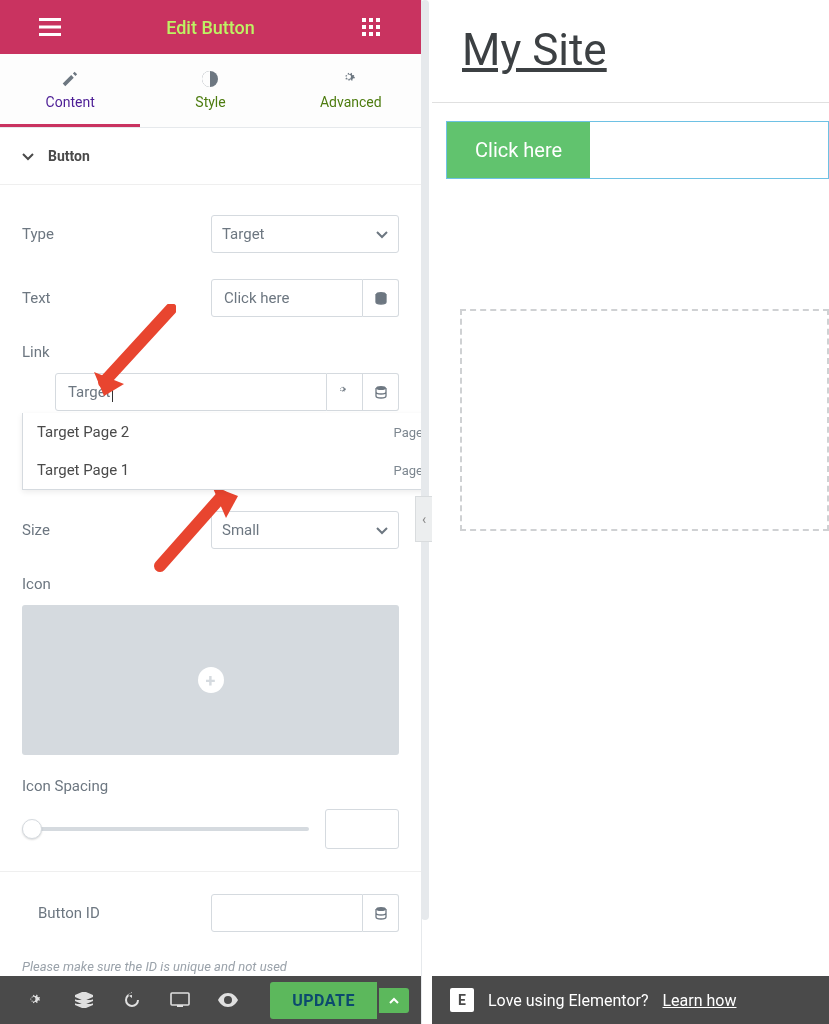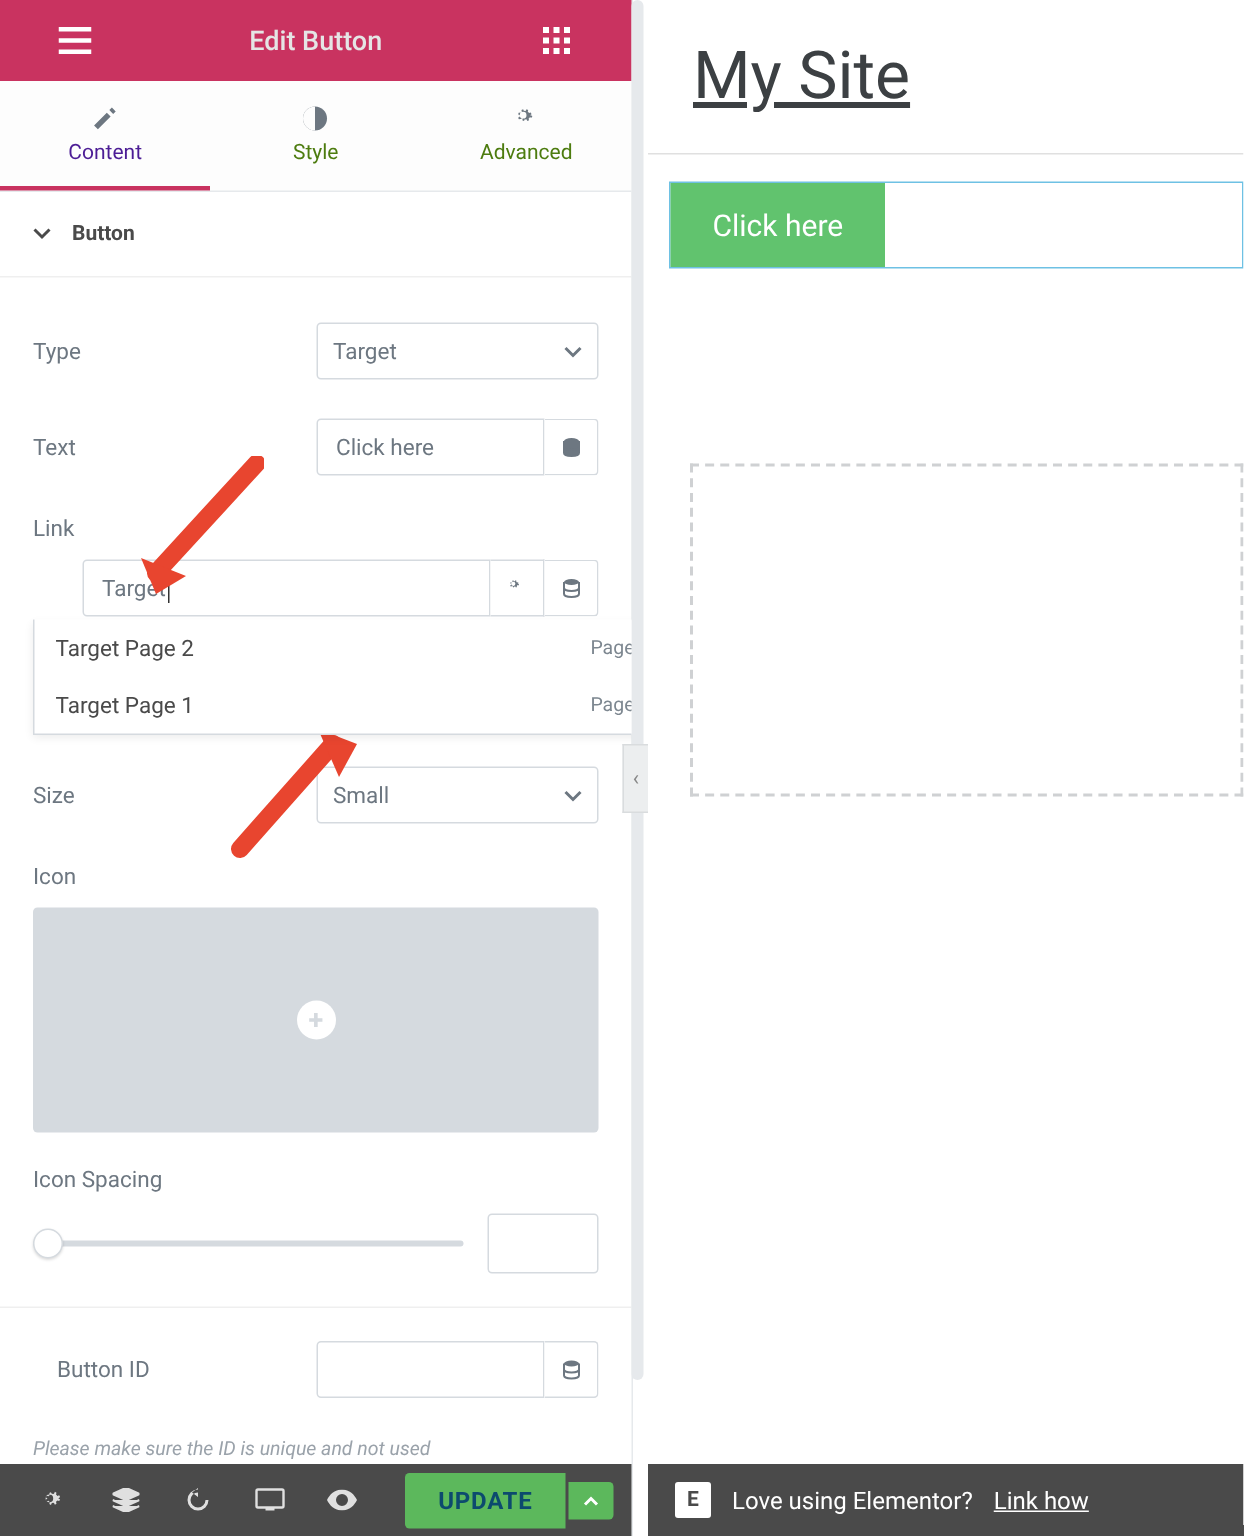--- a/index.html
+++ b/index.html
@@ -3,21 +3,21 @@
 <meta charset="utf-8">
 <style>
 * { box-sizing: border-box; margin: 0; padding: 0; }
 body { font-family: -apple-system, BlinkMacSystemFont, "Segoe UI", Roboto, Helvetica, Arial, sans-serif; font-size: 14px; color: #6d7781; width: 829px; height: 1024px; overflow: hidden; position: relative; background: #fff; }
 
 
 .panel { position: absolute; left: 0; top: 0; width: 422px; height: 1024px; background: #fff; display: flex; flex-direction: column; border-right: 1px solid #e6e9ec; }
 .panel-scroll-indicator { position: absolute; top: 0; right: -8px; width: 8px; height: 920px; background: #e6e9ec; border-radius: 4px; }
 
 
-.panel-header { background: #c93360; color: #e5e5e5; height: 54px; display: flex; align-items: center; justify-content: space-between; padding: 0 34px; }
+.panel-header { background: #c93360; color: #bef264; height: 54px; display: flex; align-items: center; justify-content: space-between; padding: 0 34px; }
 .panel-header .menu-btn, .panel-header .apps-btn { width: 32px; height: 32px; display: flex; align-items: center; justify-content: center; cursor: pointer; }
 .panel-title { font-size: 18px; font-weight: 500; }
 
 
 .panel-tabs { display: flex; background: #fdfdfd; border-bottom: 1px solid #e6e9ec; }
 .panel-tab { flex: 1; text-align: center; padding: 16px 0 14px; cursor: pointer; font-size: 14px; color: #4d7c0f; }
 .panel-tab svg, .panel-tab .tab-ico { display: block; margin: 0 auto 6px; }
 .panel-tab.active { color: #4c1d95; border-bottom: 3px solid #c93360; }
 
 
@@ -306,21 +306,21 @@
   </div>
 
   <div class="dropzone"></div>
 
   <div class="collapse-handle">‹</div>
 </div>
 
 <div class="promo">
   <span class="promo-badge">E</span>
   <span>Love using Elementor?</span>
-  <a href="#">Link how</a>
+  <a href="#">Learn how</a>
 </div>
 
 <svg class="arrow" style="left:86px; top:304px;" width="90" height="100" viewBox="0 0 90 100">
   <path d="M85 5 L18 78" stroke="#e8452f" stroke-width="12" stroke-linecap="round"></path>
   <path d="M8 68 L18 92 L38 80 Z" fill="#e8452f"></path>
 </svg>
 <svg class="arrow" style="left:150px; top:478px;" width="90" height="95" viewBox="0 0 90 95">
   <path d="M10 88 L72 18" stroke="#e8452f" stroke-width="12" stroke-linecap="round"></path>
   <path d="M62 8 L88 18 L76 40 Z" fill="#e8452f"></path>
 </svg>

